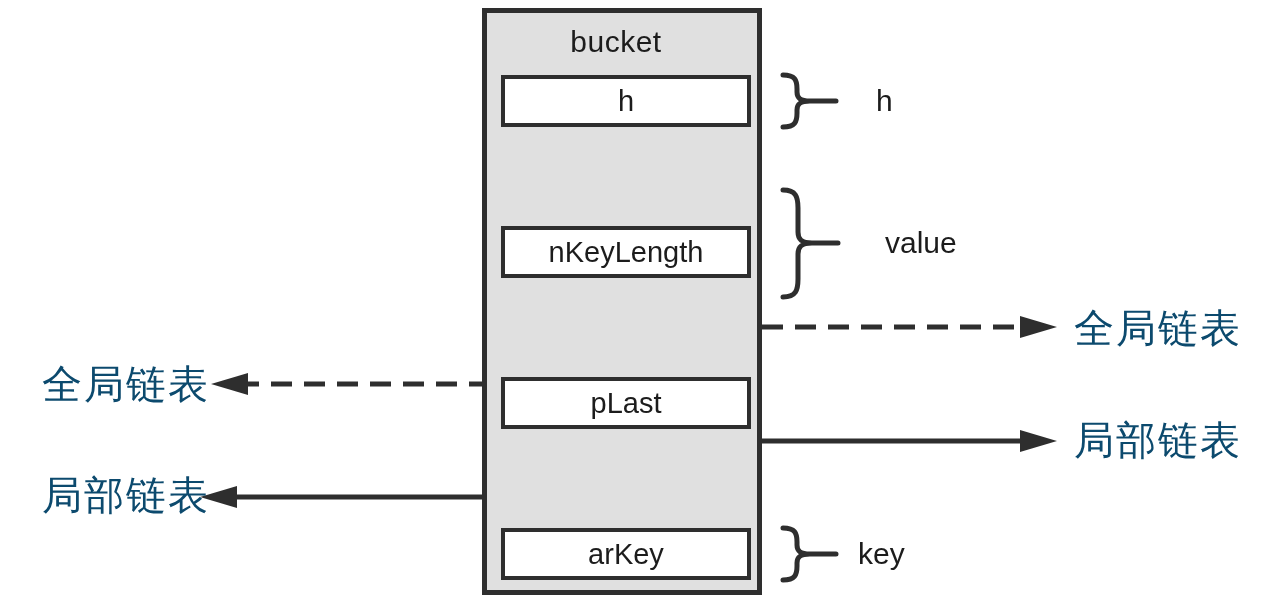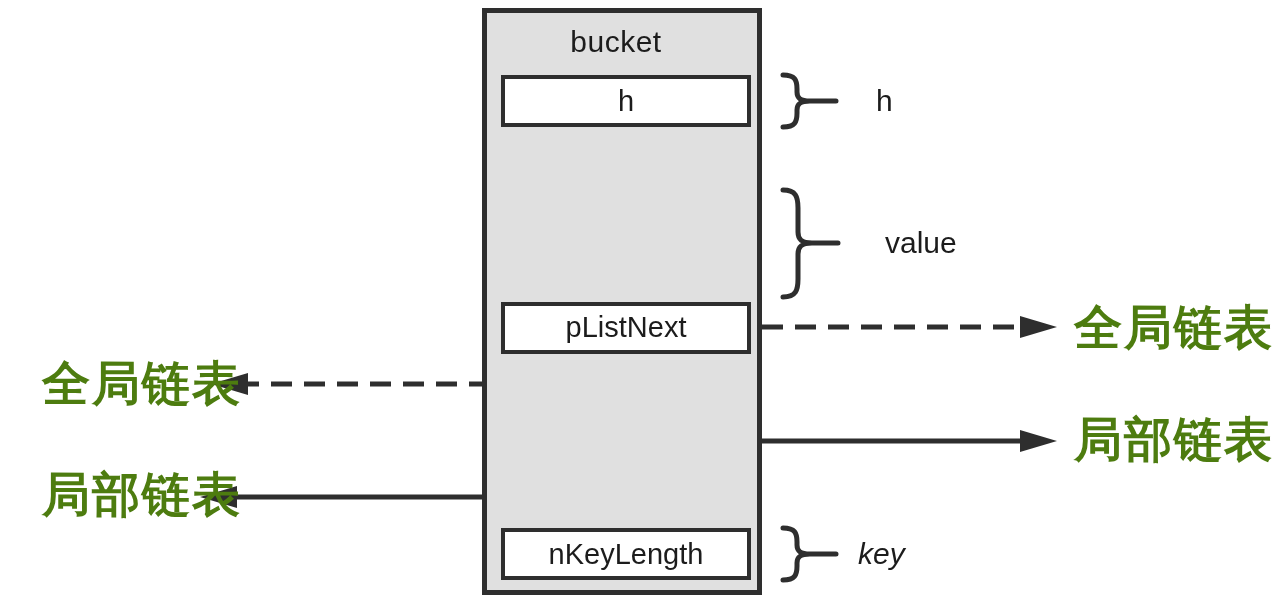--- a/index.html
+++ b/index.html
@@ -56,25 +56,24 @@
   .brace-label {
     position: absolute;
     transform: translateY(-50%);
     font-size: 30px;
     white-space: nowrap;
   }
   .cn-label {
     position: absolute;
     transform: translateY(-50%);
     font-family: "DejaVu Serif", "Liberation Serif", serif;
-    font-size: 48px;
+    font-size: 40px;
     letter-spacing: 2px;
     white-space: nowrap;
-    color: #4d7c0f;
-    font-weight: bold;
+    color: #0c4a6e;
   }
 </style>
 </head>
 <body>
 
 <div id="canvas">
 
   <svg id="overlay" viewBox="0 0 1280 602" xmlns="http://www.w3.org/2000/svg">
 
     <g stroke="#2e2e2e" fill="#2e2e2e">
@@ -107,27 +106,28 @@
 
     <path d="M 783 528 C 795 528, 797 533, 797 542 L 797 545 C 797 551, 800 554, 810 554
              C 800 554, 797 557, 797 563 L 797 566 C 797 575, 795 580, 783 580
              M 810 554 H 836" fill="none" stroke="#2e2e2e" stroke-width="5" stroke-linecap="round" stroke-linejoin="round"></path>
   </svg>
 
   <div class="bucket">
     <div class="bucket-title">bucket</div>
     <div class="rows">
       <div class="row">h</div>
-      <div class="row">pListNext</div>
       <div class="row">nKeyLength</div>
+      <div class="row">pLast</div>
+      <div class="row">arKey</div>
     </div>
   </div>
 
   <div class="brace-label" style="left:876px; top:101px;">h</div>
   <div class="brace-label" style="left:850px; top:243px;margin-left:35px;">value</div>
-  <div class="brace-label" style="left:858px; top:554px;font-style:italic;">key</div>
+  <div class="brace-label" style="left:858px; top:554px;">key</div>
 
   <div class="cn-label" style="left:1074px; top:328px;">全局链表</div>
   <div class="cn-label" style="left:42px; top:384px;">全局链表</div>
   <div class="cn-label" style="left:1074px; top:440px;">局部链表</div>
   <div class="cn-label" style="left:42px; top:495px;">局部链表</div>
 
 </div>
 
 </body></html>

